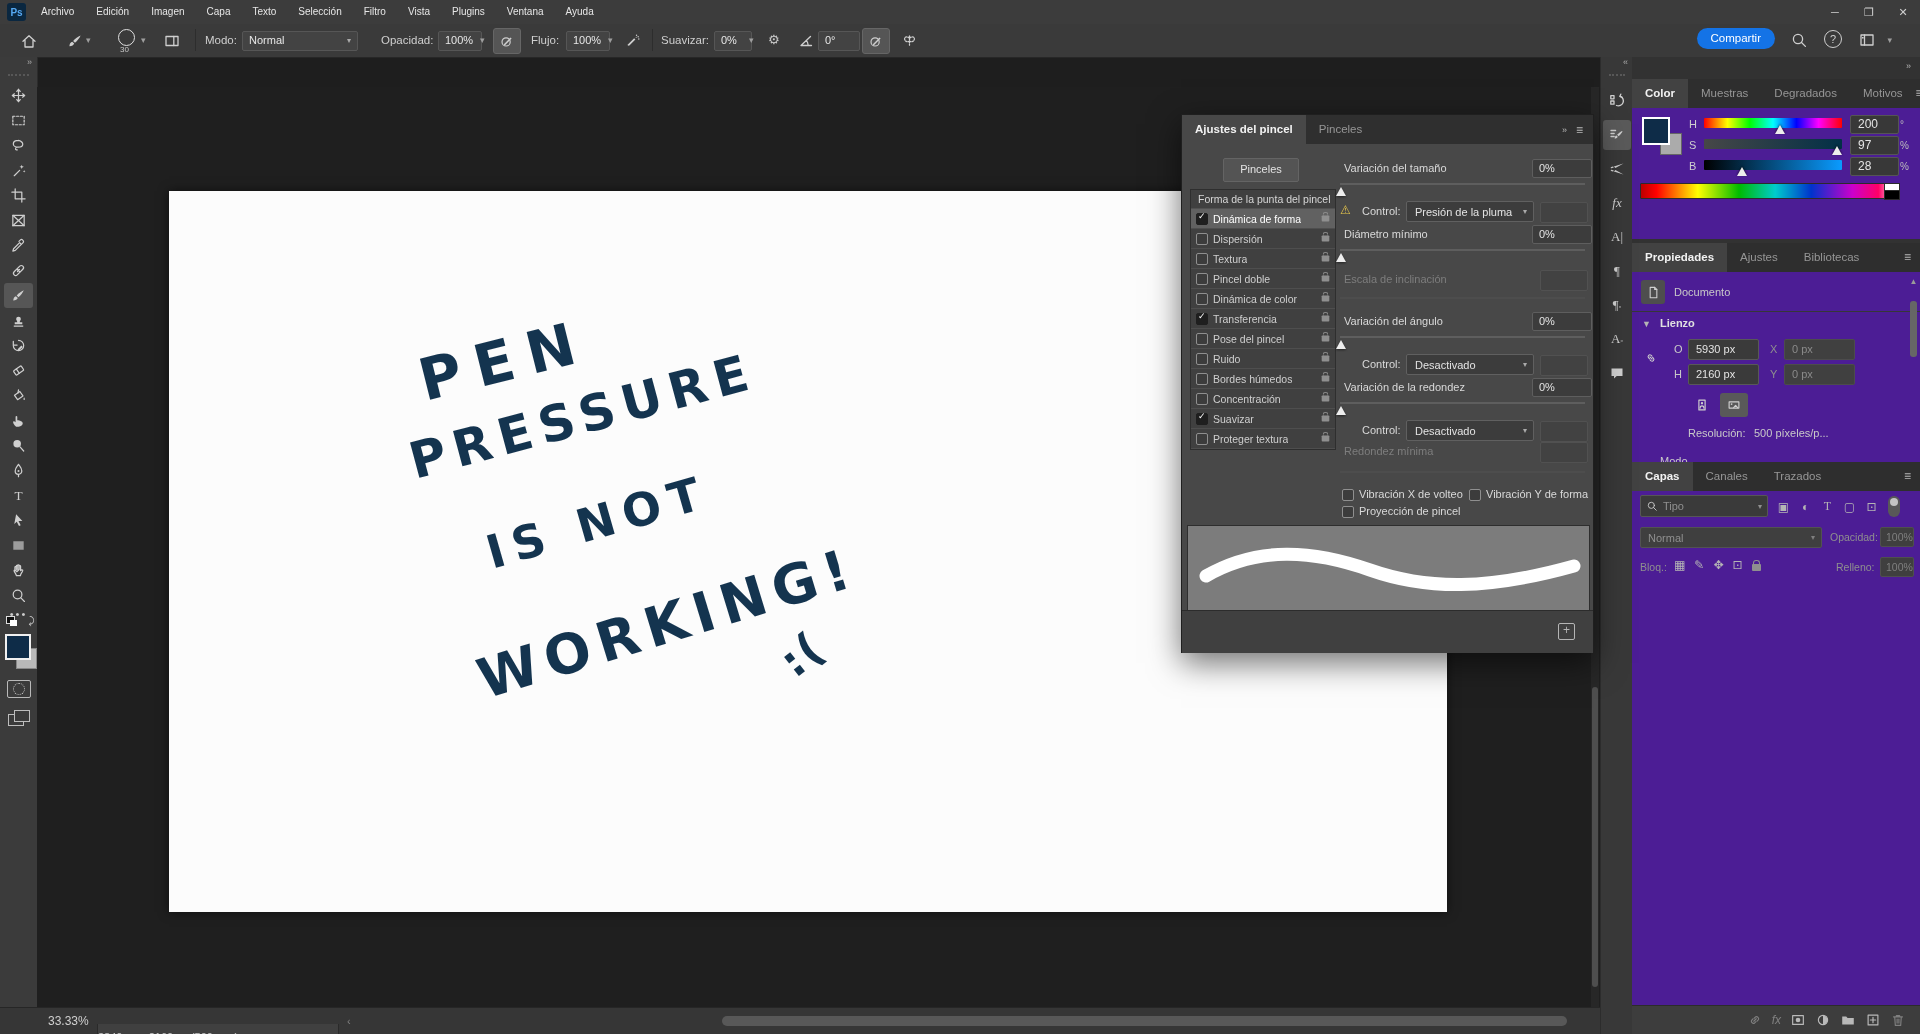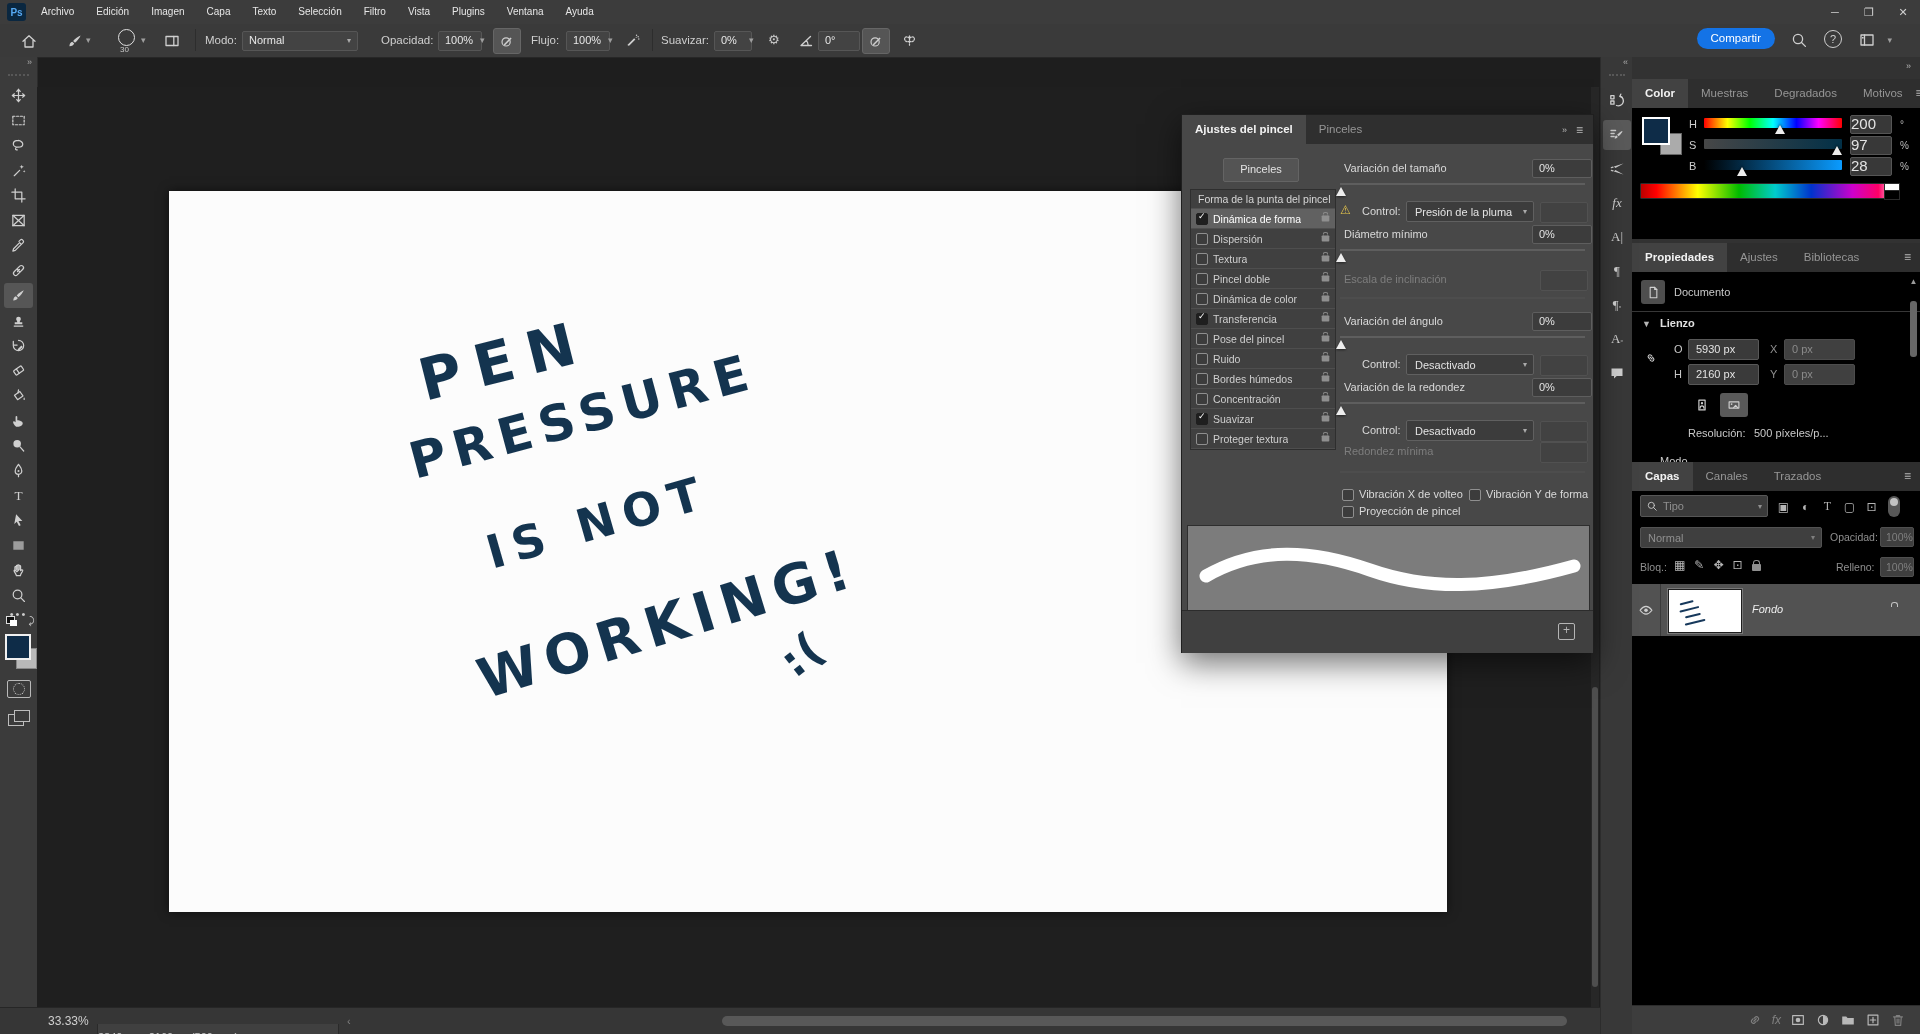--- a/index.html
+++ b/index.html
@@ -79,32 +79,32 @@
   #strip .chev{height:16px;text-align:right;padding-right:6px;color:#aaa;font-size:9px;letter-spacing:-1px}
   .sicon{width:28px;height:30px;margin:4px auto;border-radius:3px;display:flex;align-items:center;justify-content:center;color:#cfcfcf}
   .sicon.active{background:#5a5a5a}
   .sicon .svgic{width:18px;height:18px}
   .stext{font-size:13px;color:#cfcfcf;font-family:"Liberation Serif",serif}
 
   
   #panels{position:absolute;left:1632px;top:57px;width:288px;height:977px;background:#323232}
   .dockhead{position:absolute;left:0;top:0;width:288px;height:22px;color:#b5b5b5;font-size:9px;text-align:right;
             padding:4px 10px 0 0;box-sizing:border-box;letter-spacing:-1px}
-  .panel{position:absolute;left:0;width:288px;background:#000000}
+  .panel{position:absolute;left:0;width:288px;background:#4c1d95}
   .ptabs{display:flex;height:29px;background:#2e2e2e;align-items:stretch}
   .ptab{padding:0 13px;line-height:29px;font-size:11.5px;color:#969696}
   .ptab.active{background:#424242;color:#f2f2f2;font-weight:bold}
   .pmenu{margin-left:auto;line-height:29px;padding-right:9px;color:#b5b5b5;font-size:12px}
 
   
   .cramp{position:absolute;height:10px;border-radius:1px}
   .cthumb{position:absolute;width:0;height:0;border-left:5px solid transparent;border-right:5px solid transparent;
           border-bottom:9px solid #ededed;filter:drop-shadow(0 -1px 1px rgba(0,0,0,.6))}
   .cval{position:absolute;width:40px;height:17px;background:#383838;border:1px solid #555;border-radius:2px;
-        font-size:15px;color:#e3e3e3;line-height:16px;}
+        font-size:12px;color:#e3e3e3;line-height:16px;padding-left:7px}
   .cunit{position:absolute;font-size:10px;color:#bdbdbd}
   .clab{position:absolute;font-size:11px;color:#cfcfcf}
 
   
   .pval{position:absolute;width:62px;height:19px;background:#3a3a3a;border:1px solid #585858;border-radius:2px;
         font-size:11px;color:#e3e3e3;line-height:18px;padding-left:7px}
   .pval.dis{color:#8a8a8a;background:#404040;border-color:#4c4c4c}
   .plab{position:absolute;font-size:11px;color:#c9c9c9}
   .plab.dim{color:#8f8f8f}
   .orientbtn{position:absolute;width:28px;height:24px;border-radius:3px;display:flex;align-items:center;justify-content:center}
@@ -716,42 +716,20 @@
           <span>✎</span>
           <span>✥</span>
           <span>⊡</span>
           <span class="lockicon dim" style="margin-top:5px"></span>
         </div>
         <span class="lsm abs" style="left:204px;top:7px">Relleno:</span>
         <div class="lvbox" style="left:248px;top:3px;width:34px">
           <span>100%</span>
         </div>
       </div>
-      <div class="lrow" id="layerrow" style="top:122px;height:52px">
-        <div class="eyecell">
-          <span class="svgic" style="width:16px;height:16px">
-              <svg viewBox="0 0 18 18">
-                <path stroke="#cfcfcf" stroke-width="1.3" fill="none" stroke-linecap="round" stroke-linejoin="round" d="M2.3 9.3C4.5 6.3 6.8 4.9 9 4.9s4.5 1.4 6.7 4.4c-2.2 3-4.5 4.4-6.7 4.4S4.5 12.3 2.3 9.3z"></path>
-                <circle fill="#cfcfcf" stroke="none" cx="9" cy="9.3" r="2"></circle>
-              </svg>
-            </span>
-        </div>
-        <div class="lthumb">
-          <svg width="72" height="42" viewBox="0 0 72 42">
-            <g stroke="#17395c" stroke-width="2" fill="none" stroke-linecap="round" transform="rotate(-14 30 21)">
-              <path d="M14 10h12"></path>
-                <path d="M12 17h18"></path>
-                <path d="M16 24h14"></path>
-                <path d="M14 31h19"></path>
-            </g>
-          </svg>
-        </div>
-        <span class="abs" style="left:120px;top:19px;font-style:italic;font-size:11px;color:#ececec">Fondo</span>
-        <span class="lockicon abs" style="left:258px;top:22px"></span>
-      </div>
       <div class="bottbar">
         <span class="svgic dim">
             <svg viewBox="0 0 18 18">
               <path stroke="#cfcfcf" stroke-width="1.3" fill="none" stroke-linecap="round" stroke-linejoin="round" d="M7.6 10.4l2.8-2.8M6.7 7.8 5.4 9.1a2.3 2.3 0 003.2 3.2l1.3-1.3M11.3 10.2l1.3-1.3a2.3 2.3 0 00-3.2-3.2L8.1 7"></path>
             </svg>
           </span>
         <span class="dim" style="font-size:12px;font-style:italic;color:#cfcfcf">fx</span>
         <span class="svgic">
             <svg viewBox="0 0 18 18">
               <rect stroke="#cfcfcf" stroke-width="1.3" fill="none" stroke-linecap="round" stroke-linejoin="round" x="3" y="4" width="12" height="10"></rect>

